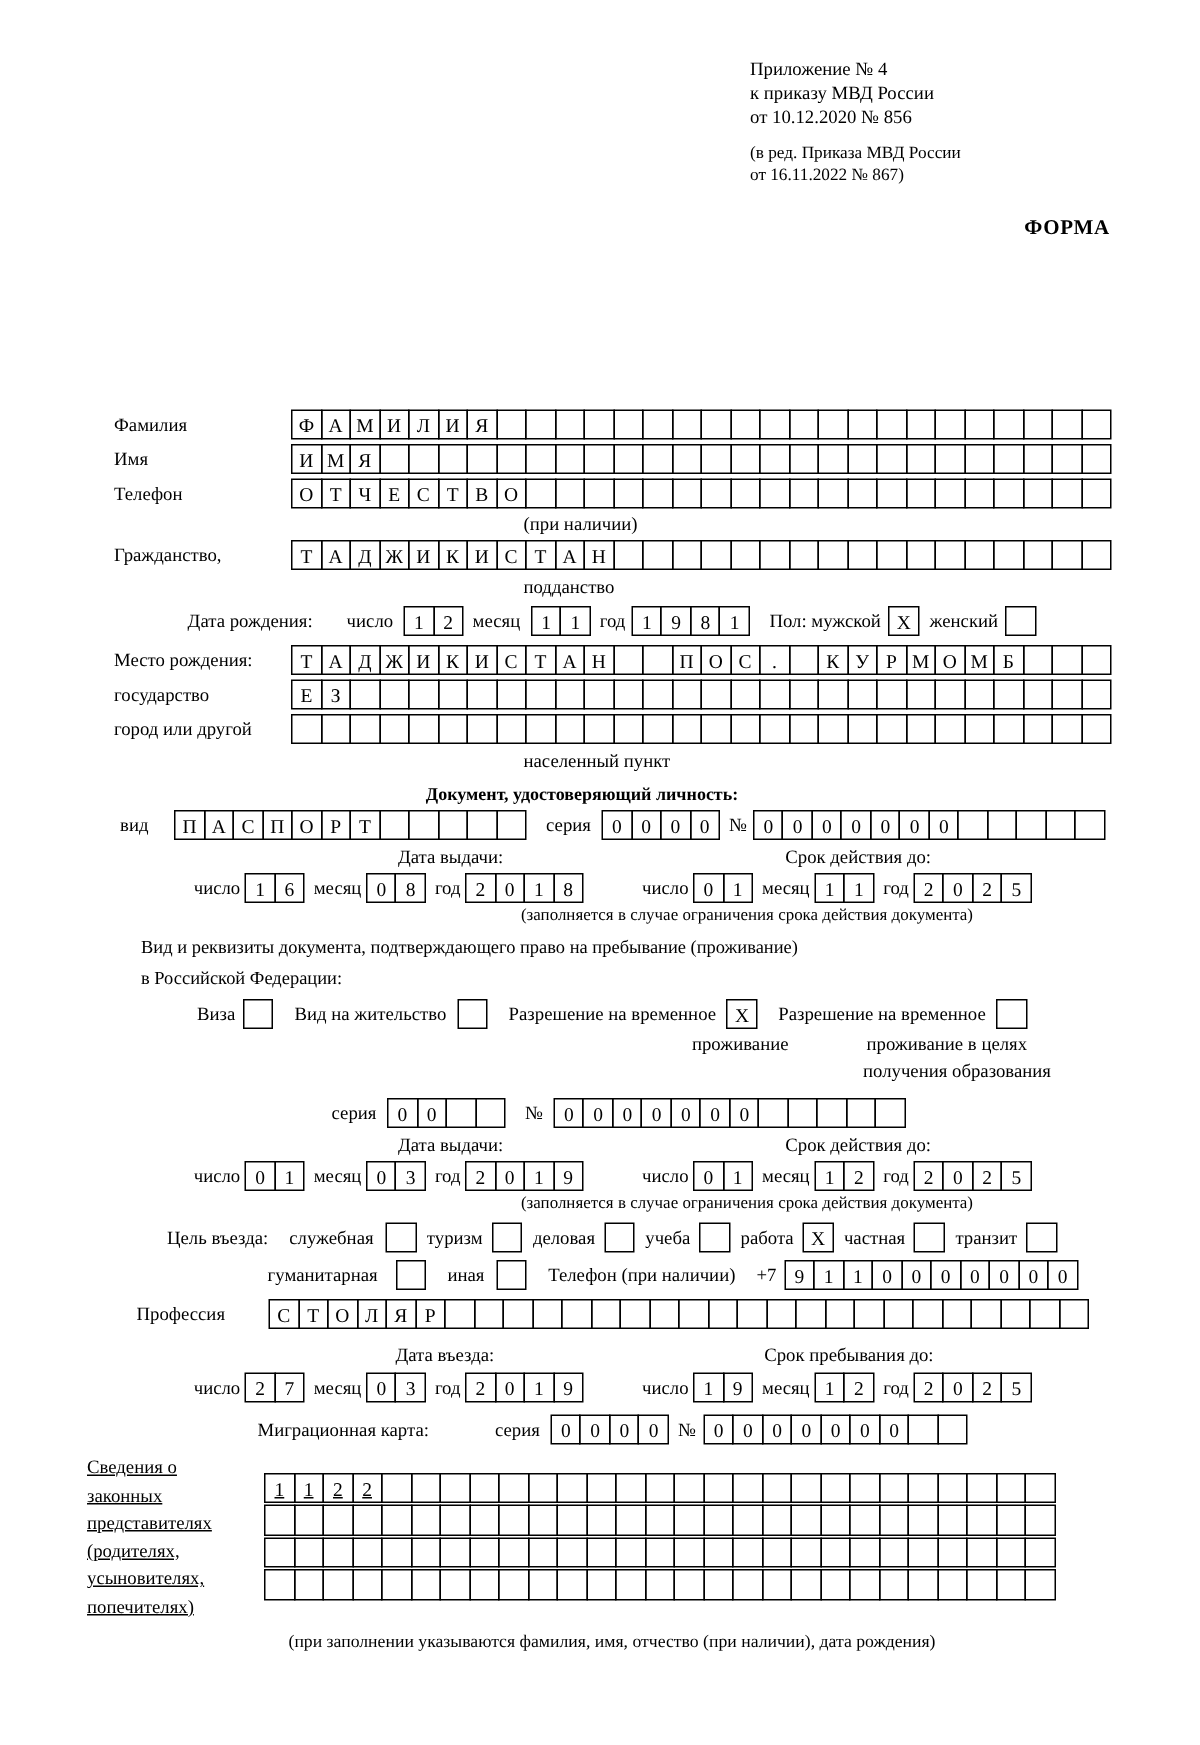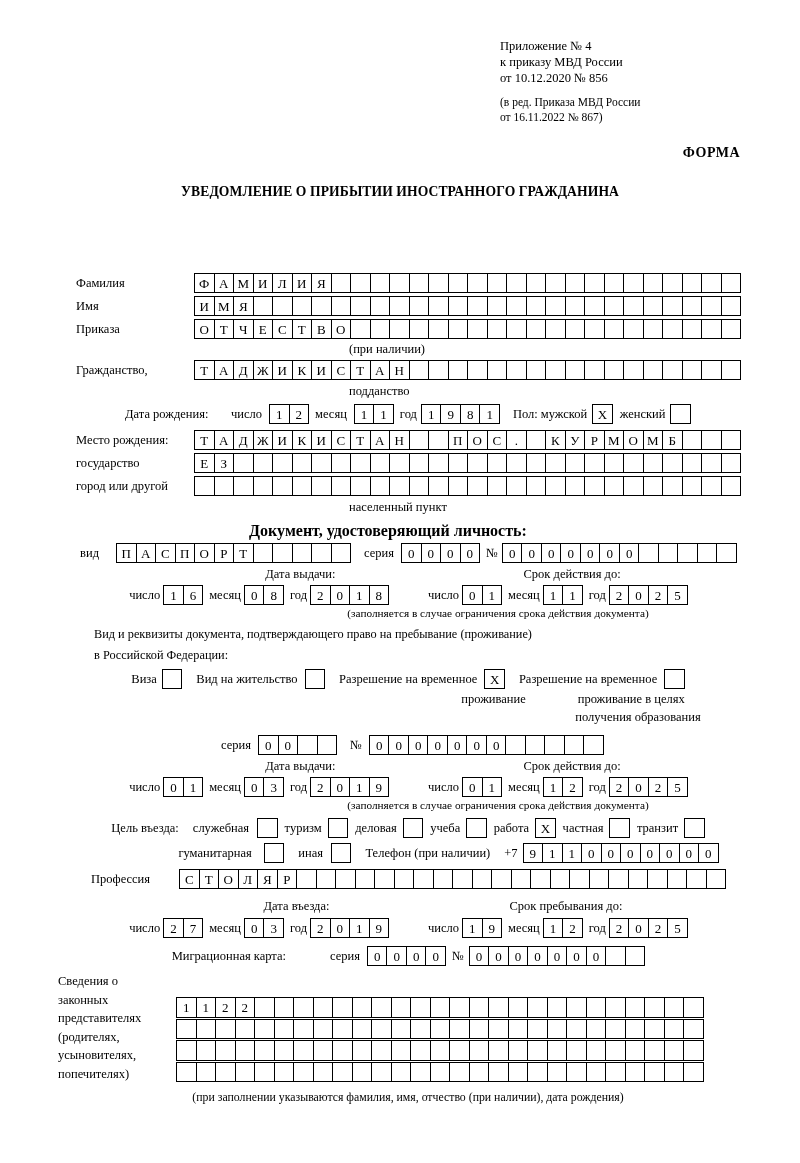--- a/index.html
+++ b/index.html
@@ -110,21 +110,21 @@
   }
   .gap {
     margin-left: 7px;
   }
   .gap2 {
     margin-left: 14px;
   }
   .doc-head {
     text-align: center;
     font-weight: bold;
-    font-size: 16px;
+    font-size: 12px;
     margin: 6px 0 2px 0;
   }
   .sub-head {
     font-size: 12.3px;
     margin-left: 36px;
   }
   .footnote {
     font-size: 11.3px;
     text-align: center;
   }
@@ -137,21 +137,22 @@
     vertical-align: middle;
     text-align: center;
     font-size: 13px;
     line-height: 19px;
   }
   .stack-lines {
     line-height: 15px;
   }
   .two-col {
     display: flex;
-    align-items: flex-end;
+    align-items: center;
+    text-decoration: underline;
   }
   .legal-label {
     width: 118px;
     font-size: 12.5px;
     line-height: 18.5px;
     flex: none;
   }
   .legal-rows .boxes {
     margin-bottom: 1px;
   }
@@ -170,21 +171,20 @@
     <div>Приложение № 4</div>
     <div>к приказу МВД России</div>
     <div>от 10.12.2020 № 856</div>
     <div class="sub">(в ред. Приказа МВД России</div>
     <div class="sub" style="margin-top:0">от 16.11.2022 № 867)</div>
   </div>
 
   <div class="forma">ФОРМА</div>
 
   <div class="title">
-    <div>УВЕДОМЛЕНИЕ О ПРИБЫТИИ ИНОСТРАННОГО ГРАЖДАНИНА</div>
   </div>
 
 
   <div class="form-body">
 
     <div class="row">
       <div class="label lbl-w">Фамилия</div>
       <div class="boxes" id="surname-boxes">
           <div class="bx">Ф</div>
           <div class="bx">А</div>
@@ -246,21 +246,21 @@
           <div class="bx"></div>
           <div class="bx"></div>
           <div class="bx"></div>
           <div class="bx"></div>
           <div class="bx"></div>
         </div>
     </div>
 
     <div class="row">
       <div class="label lbl-w stack-lines">
-        <div>Приказа</div>
+        <div>Телефон</div>
       </div>
       <div class="boxes" id="patronymic-boxes">
           <div class="bx">О</div>
           <div class="bx">Т</div>
           <div class="bx">Ч</div>
           <div class="bx">Е</div>
           <div class="bx">С</div>
           <div class="bx">Т</div>
           <div class="bx">В</div>
           <div class="bx">О</div>

